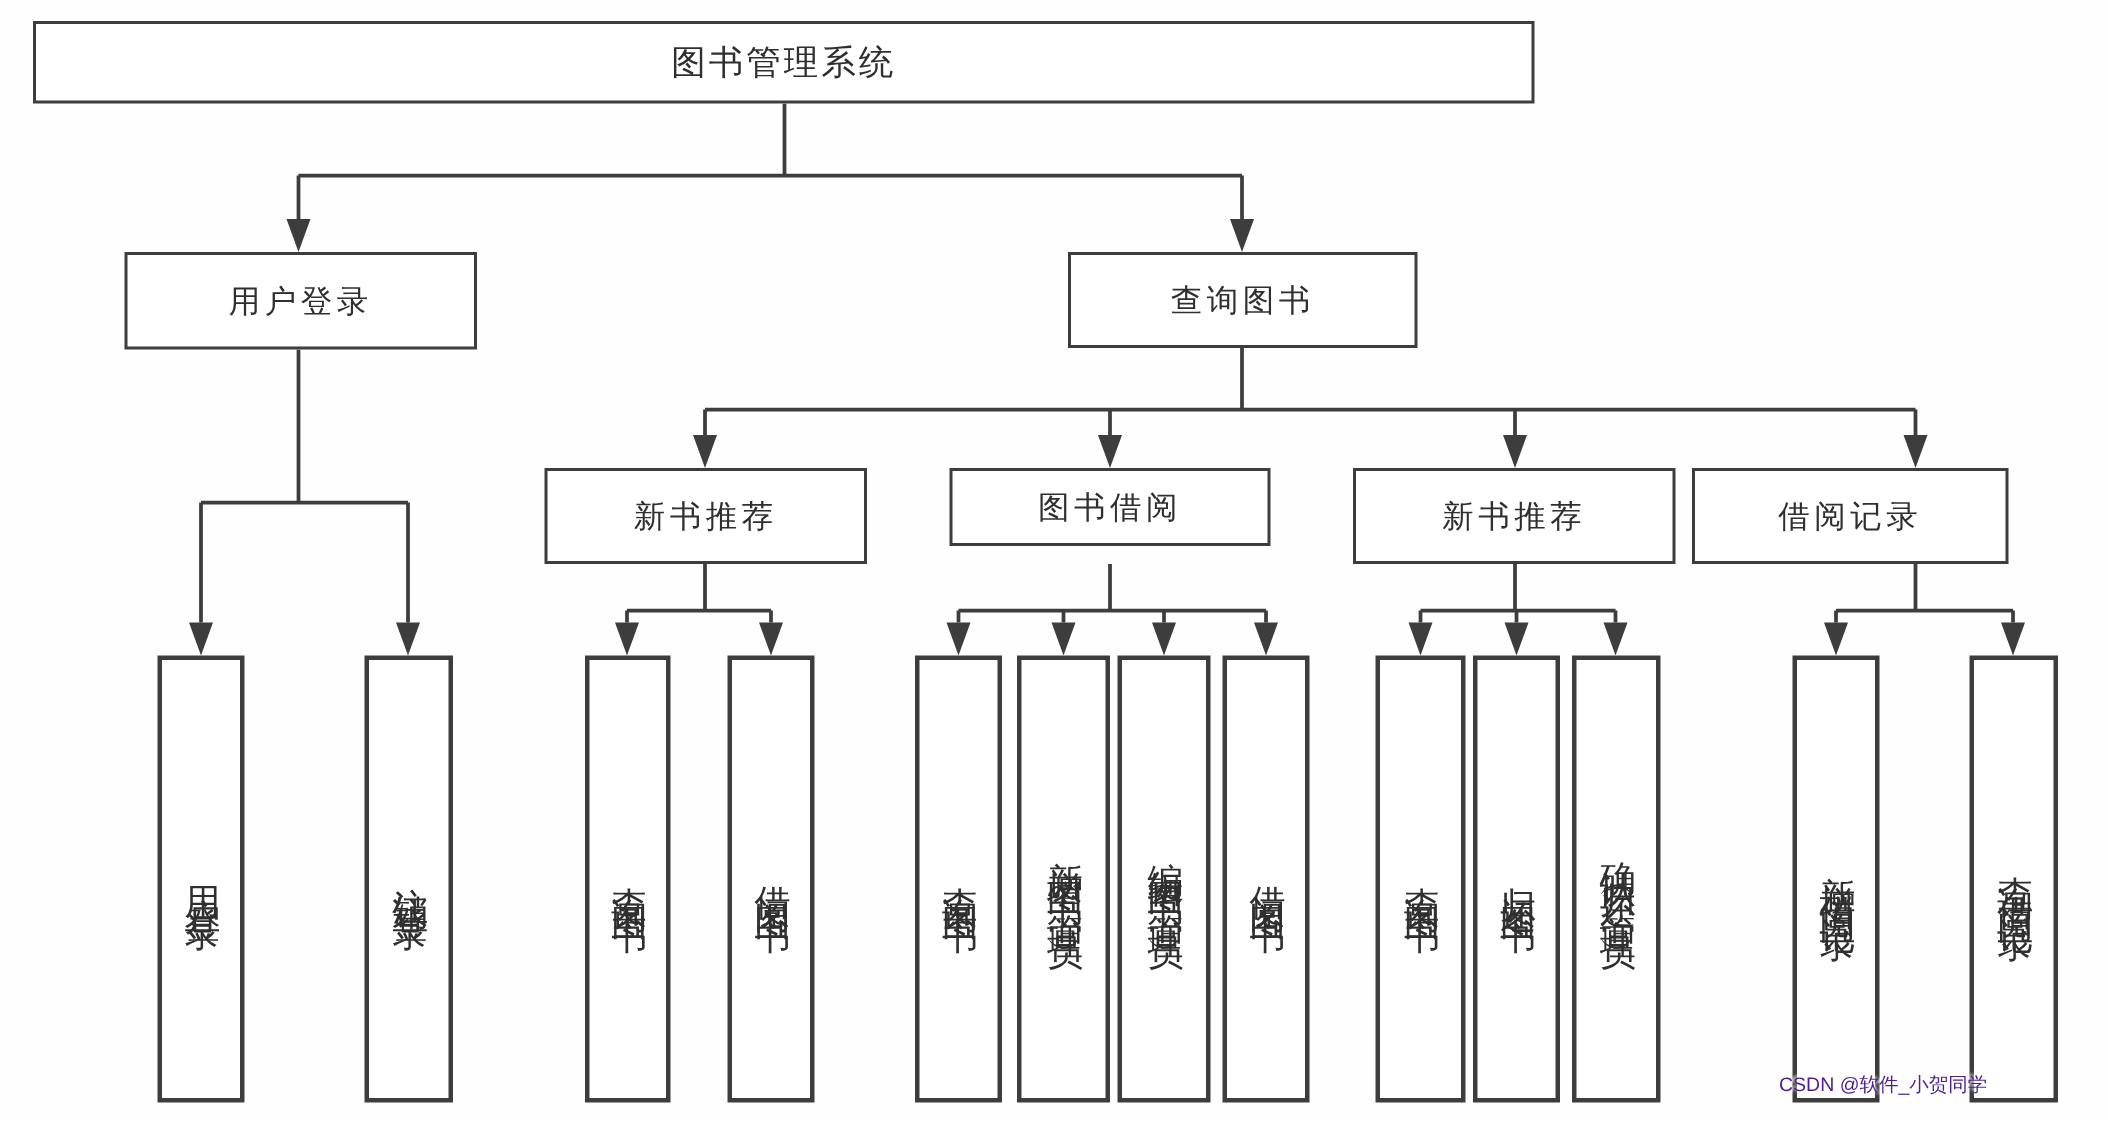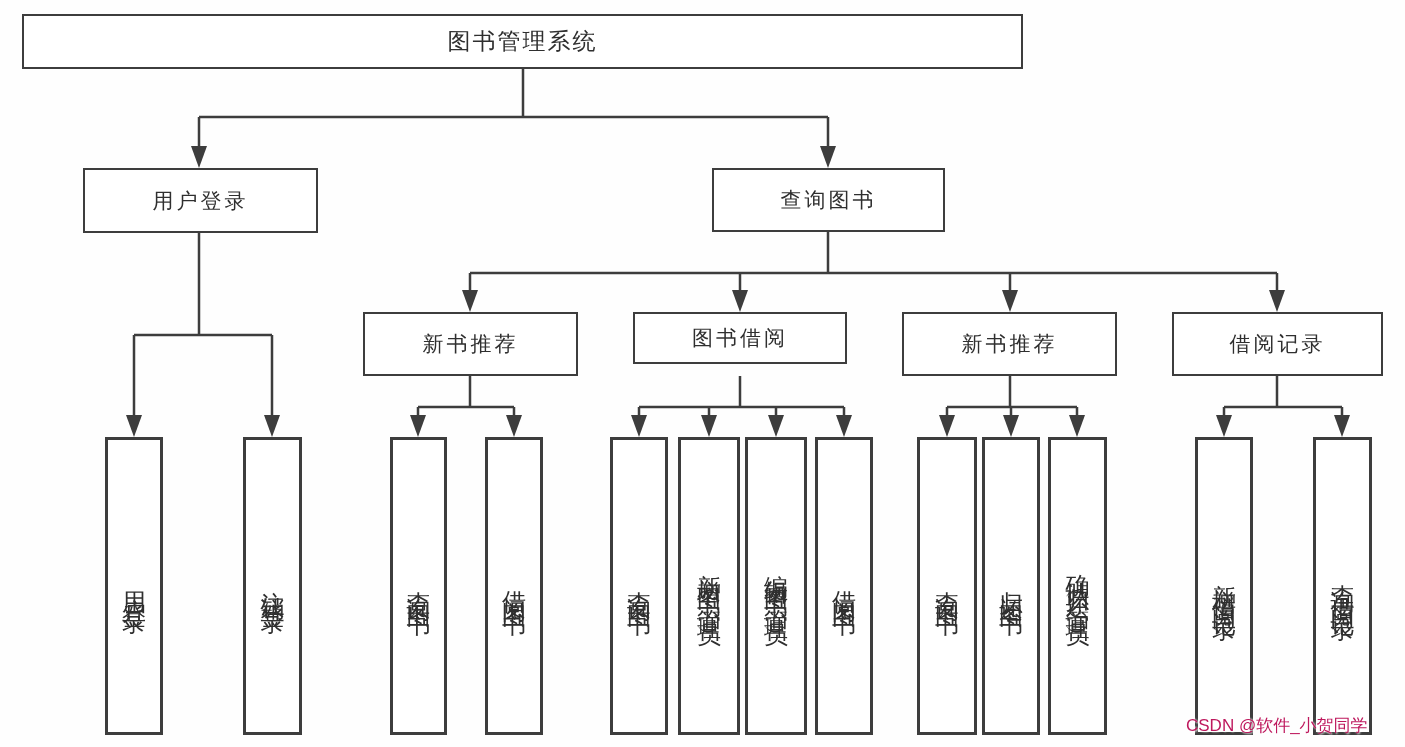--- a/index.html
+++ b/index.html
@@ -19,21 +19,21 @@
   .hbox span { font-size:21px; letter-spacing:3px; white-space:nowrap; }
   .root span { font-size:23px; letter-spacing:2px; }
   .leaf { border-width:3px; }
   .vtext {
     writing-mode:vertical-rl; text-orientation:mixed;
     font-size:24px; letter-spacing:7px; line-height:1;
     white-space:nowrap;
   }
   .watermark {
     position:absolute; left:1186px; top:714px; width:219px;
-    font-size:17px; color:#be185d; white-space:nowrap;
+    font-size:13px; color:#4c1d95; white-space:nowrap;
     text-shadow:1px 1px 2px #ffffff, -1px -1px 2px #ffffff;
   }
 </style>
 </head>
 <body>
 
 <div id="stage">
 
   <svg class="connectors" viewBox="0 0 1405 747" xmlns="http://www.w3.org/2000/svg">
     <g stroke="#3d3d3d" stroke-width="2.5" fill="none">
@@ -88,21 +88,21 @@
 
   <div class="box hbox" style="left:363px; top:312px; width:215px; height:64px;">
     <span>新书推荐</span>
   </div>
   <div class="box hbox" style="left:633px; top:312px; width:214px; height:52px;">
     <span>图书借阅</span>
   </div>
   <div class="box hbox" style="left:902px; top:312px; width:215px; height:64px;">
     <span>新书推荐</span>
   </div>
-  <div class="box hbox" style="left:1172px; top:312px; width:211px; height:64px;">
+  <div class="box hbox" style="left:1128px; top:312px; width:211px; height:64px;">
     <span>借阅记录</span>
   </div>
 
   <div class="box leaf" style="left:105px; top:437px; width:58px; height:298px;">
     <span class="vtext">用户登录</span>
   </div>
   <div class="box leaf" style="left:243px; top:437px; width:59px; height:298px;">
     <span class="vtext">注销登录</span>
   </div>
 

